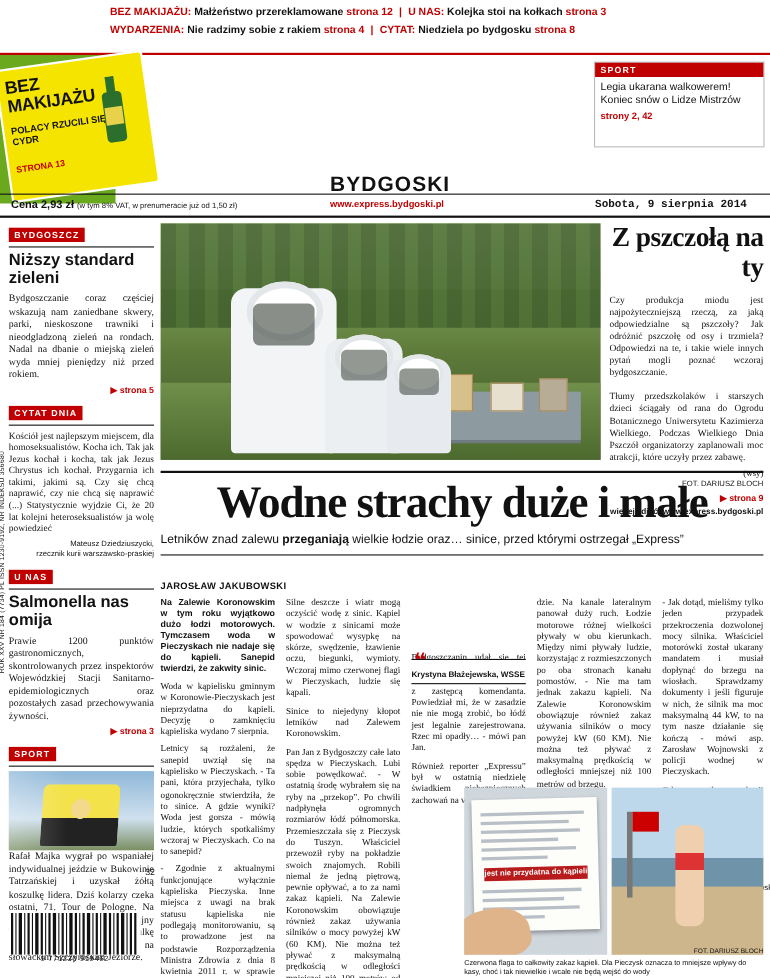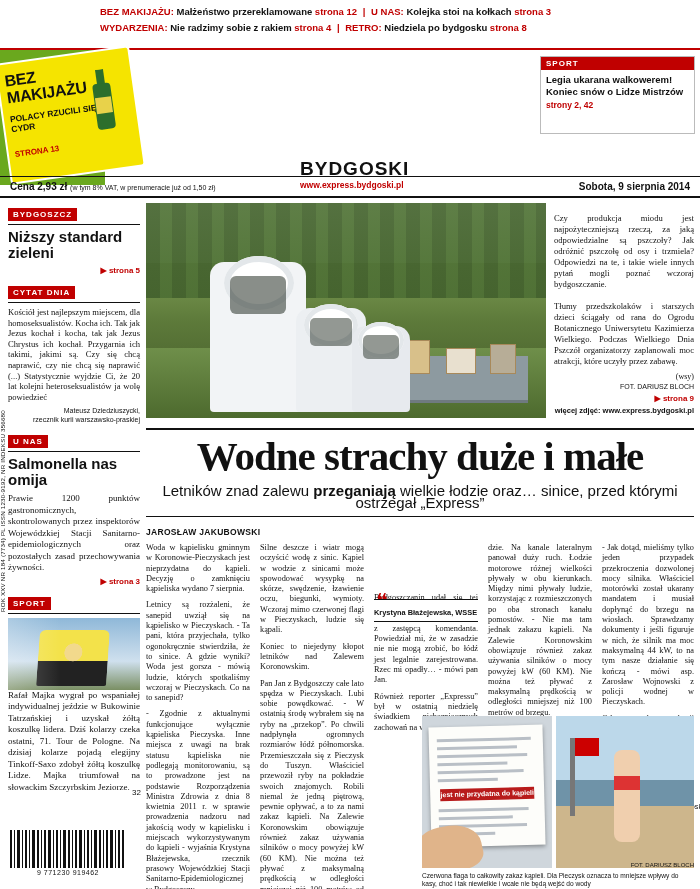--- a/index.html
+++ b/index.html
@@ -86,40 +86,40 @@
   .sportbox{
     position:absolute; left:540px; top:6px; width:155px; height:78px;
     border:1px solid #bbb; background:#fff;
   }
   .sportbox .hdr{
     background:#c00000; color:#fff; font-family:"Liberation Sans", sans-serif;
     font-weight:bold; font-size:8px; padding:2px 5px; letter-spacing:1px;
   }
   .sportbox .body{ padding:4px 5px; }
   .sportbox .li{
-    font-family:"Liberation Sans", sans-serif; font-weight:bold;
+    font-family:"Liberation Sans", sans-serif; font-weight:normal;
     font-size:9.5px; line-height:11.5px; color:#111;
   }
   .sportbox .pg{
     font-family:"Liberation Sans", sans-serif; font-weight:bold;
     font-size:8.5px; color:#c00000; margin-top:3px;
   }
 
   
   .pricebar{
     position:absolute; left:0; top:176px; width:700px; height:22px;
     border-top:1px solid #111; border-bottom:2px solid #111;
     font-family:"Liberation Sans", sans-serif;
   }
   .price{
     position:absolute; left:10px; top:4px; font-size:10px; font-weight:bold; color:#111;
   }
   .price small{ font-weight:normal; font-size:7px; }
   .date{
-    position:absolute; right:10px; top:4px; font-size:10px; font-weight:bold; color:#111;
+    position:absolute; right:21px; top:4px; font-size:10px; font-weight:bold; color:#111;font-family:Liberation Mono, monospace;
   }
 
   
   .leftcol{
     position:absolute; left:8px; top:203px; width:132px;
   }
   .sectag{
     background:#c00000; color:#fff; font-family:"Liberation Sans", sans-serif;
     font-weight:bold; font-size:8px; letter-spacing:1px; padding:2px 5px;
     display:inline-block;
@@ -250,22 +250,22 @@
 
   
   .headwrap{ position:absolute; left:146px; top:428px; width:548px; }
   .hrule{ border-top:2px solid #111; }
   .mainhead{
     font-family:"Liberation Serif", serif; font-weight:bold;
     font-size:41px; line-height:44px; letter-spacing:-1px;
     text-align:center; margin-top:4px; color:#111;
   }
   .lead{
-    font-family:"Liberation Sans", sans-serif; font-size:15px;
-    line-height:12px; text-align:center; margin-top:7px; color:#111;
+    font-family:"Liberation Sans", sans-serif; font-size:11px;
+    line-height:12px; margin-top:7px; color:#111;
   }
   .lead b{ font-weight:bold; }
   .hrule2{ border-top:1px solid #111; margin-top:7px; }
 
   
   .byline{
     position:absolute; left:146px; top:527px;
     font-family:"Liberation Sans", sans-serif; font-weight:bold;
     font-size:8.5px; letter-spacing:.3px; color:#111;
   }
@@ -353,21 +353,21 @@
         <span class="tsep">|</span>
         <span class="tlabel">U NAS:</span>
         <span class="ttxt">Kolejka stoi na kołkach</span>
         <span class="tpage">strona 3</span>
       </div>
       <div class="tline">
         <span class="tlabel">WYDARZENIA:</span>
         <span class="ttxt">Nie radzimy sobie z rakiem</span>
         <span class="tpage">strona 4</span>
         <span class="tsep">|</span>
-        <span class="tlabel">RETRO:</span>
+        <span class="tlabel">CYTAT:</span>
         <span class="ttxt">Niedziela po bydgosku</span>
         <span class="tpage">strona 8</span>
       </div>
     </div>
   </div>
 
   <div class="masthead">
     <div class="mast-left-green"></div>
 
     <div class="sticker">
@@ -399,20 +399,21 @@
       <span>Cena 2,93 zł</span>
       <small>(w tym 8% VAT, w prenumeracie już od 1,50 zł)</small>
     </div>
     <div class="date">Sobota,  9 sierpnia 2014</div>
   </div>
 
   <div class="leftcol">
     <span class="sectag">BYDGOSZCZ</span>
     <div class="rule"></div>
     <div class="lhead">Niższy standard zieleni</div>
+    <div class="ltext">Bydgoszczanie coraz częściej wskazują nam zaniedbane skwery, parki, nieskoszone trawniki i nieodgladzoną zieleń na rondach. Nadal na dbanie o miejską zieleń wyda mniej pieniędzy niż przed rokiem.</div>
     <div class="more">▶ strona 5</div>
 
     <div style="margin-top:6px"></div>
     <span class="sectag">CYTAT DNIA</span>
     <div class="rule"></div>
     <div class="quote">Kościół jest najlepszym miejscem, dla homoseksualistów. Kocha ich. Tak jak Jezus kochał i kocha, tak jak Jezus Chrystus ich kochał. Przygarnia ich takimi, jakimi są. Czy się chcą naprawić, czy nie chcą się naprawić (...) Statystycznie wyjdzie Ci, że 20 lat kolejni heteroseksualistów  ja wolę powiedzieć</div>
     <div class="quote-author">
       <span>Mateusz Dziedziuszycki,</span>
       <span>rzecznik kurii warszawsko-praskiej</span>
     </div>
@@ -490,20 +491,21 @@
         <div class="hat"></div>
         <div class="veil"></div>
       </div>
     <div class="beek b3">
         <div class="hat"></div>
         <div class="veil"></div>
       </div>
   </div>
 
   <div class="rightcol">
+    <div class="rhead">Z pszczołą na ty</div>
     <div class="rtext" style="white-space:pre-line">Czy produkcja miodu jest najpożyteczniejszą rzeczą, za jaką odpowiedzialne są pszczoły? Jak odróżnić pszczołę od osy i trzmiela? Odpowiedzi na te, i takie wiele innych pytań mogli poznać wczoraj bydgoszczanie.
 
 Tłumy przedszkolaków i starszych dzieci ściągały od rana do Ogrodu Botanicznego Uniwersytetu Kazimierza Wielkiego. Podczas Wielkiego Dnia Pszczół organizatorzy zaplanowali moc atrakcji, które uczyły przez zabawę.</div>
     <div class="rsig">(wsy)</div>
     <div class="rfot">FOT. DARIUSZ BLOCH</div>
     <div class="rmore">▶ strona 9</div>
     <div class="rlink">więcej zdjęć: www.express.bydgoski.pl</div>
   </div>
 
   <div class="headwrap">
@@ -512,28 +514,29 @@
     <div class="lead">
       <span>Letników znad zalewu </span><b>przeganiają</b><span> wielkie łodzie oraz… sinice, przed którymi ostrzegał „Express”</span>
     </div>
     <div class="hrule2"></div>
   </div>
 
   <div class="byline">JAROSŁAW JAKUBOWSKI</div>
 
   <div class="bodycols">
     <div class="bc c1">
+      <p class="intro">Na Zalewie Koronowskim w tym roku wyjątkowo dużo łodzi motorowych. Tymczasem woda w Pieczyskach nie nadaje się do kąpieli. Sanepid twierdzi, że zakwity sinic.</p>
       <p>Woda w kąpielisku gminnym w Koronowie-Pieczyskach jest nieprzydatna do kąpieli. Decyzję o zamknięciu kąpieliska wydano 7 sierpnia.</p>
       <p>Letnicy są rozżaleni, że sanepid uwziął się na kąpielisko w Pieczyskach. - Ta pani, która przyjechała, tylko ogonokręcznie stwierdziła, że to sinice. A gdzie wyniki? Woda jest gorsza - mówią ludzie, których spotkaliśmy wczoraj w Pieczyskach. Co na to sanepid?</p>
       <p>- Zgodnie z aktualnymi funkcjonujące wyłącznie kąpieliska Pieczyska. Inne miejsca z uwa­gi na brak statusu kąpieliska nie podlegają monitorowaniu, są to prowadzone jest na podstawie Rozporządzenia Ministra Zdrowia z dnia 8 kwietnia 2011 r. w sprawie prowadzenia nadzoru nad jakością wody w kąpielisku i miejscach wykorzystywanym do kąpieli - wyjaśnia Krystyna Błażejewska, rzecznik prasowy Wojewódzkiej Stacji Sanitarno-Epidemiologicznej w Bydgoszczy.</p>
 
     </div>
     <div class="bc c2">
       <p>Silne deszcze i wiatr mogą oczyścić wodę z sinic. Kąpiel w wodzie z sinicami może spowodować wysypkę na skórze, swędzenie, łzawienie oczu, biegunki, wymioty. Wczoraj mimo czerwonej flagi w Pieczyskach, ludzie się kąpali.</p>
-      <p>Koniec to niejedyny kłopot letników nad Zalewem Koronowskim.</p>
+      <p>Sinice to niejedyny kłopot letników nad Zalewem Koronowskim.</p>
       <p>Pan Jan z Bydgoszczy całe lato spędza w Pieczyskach. Lubi sobie powędkować. - W ostatnią środę wybrałem się na ryby na „przekop”. Po chwili nadpłynęła ogromnych rozmiarów łódź półnomorska. Przemieszczała się z Pieczysk do Tuszyn. Właściciel przewoził ryby na pokładzie swoich znajomych. Robi­li niemal że jedną piętrową, pewnie opływać, a to za nami zakaz kąpieli. Na Zalewie Koronowskim obowiązuje również zakaz używania silników o mocy powyżej kW (60 KM). Nie można też pływać z maksymalną prędkością w odległości mniejszej niż 100 metrów od brzegu.</p>
     </div>
     <div class="bc c3">
       <div style="height:50px"></div>
       <p>Bydgoszczanin udał się tej sprawie do komisariatu policji w Koronowie. - Rozmawiałem z zastępcą komendanta. Powiedział mi, że w zasadzie nie nie mogą zrobić, bo łódź jest legalnie zarejestrowana. Rzec mi opadły… - mówi pan Jan.</p>
       <p>Również reporter „Expressu” był w ostatnią niedzielę świadkiem niebezpiecznych zachowań na wo-</p>
     </div>
     <div class="bc c4">
       <p>dzie. Na kanale lateralnym pano­wał duży ruch. Łodzie motorowe różnej wielkości pływały w obu kierunkach. Między nimi pływały ludzie, korzystając z rozmieszczonych po oba stronach kanału pomostów. - Nie ma tam jednak zakazu kąpieli. Na Zalewie Koronowskim obowiązuje również zakaz używania silników o mocy powyżej kW (60 KM). Nie można też pływać z maksymalną prędkością w odległości mniejszej niż 100 metrów od brzegu.</p>
     </div>

